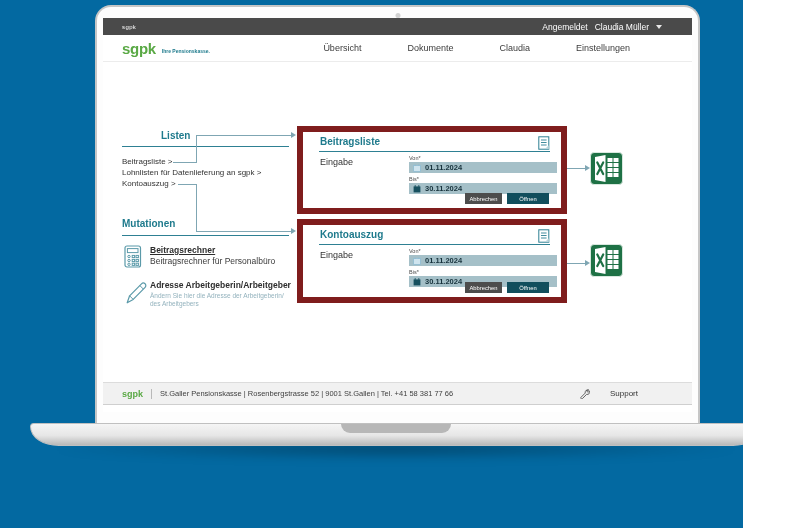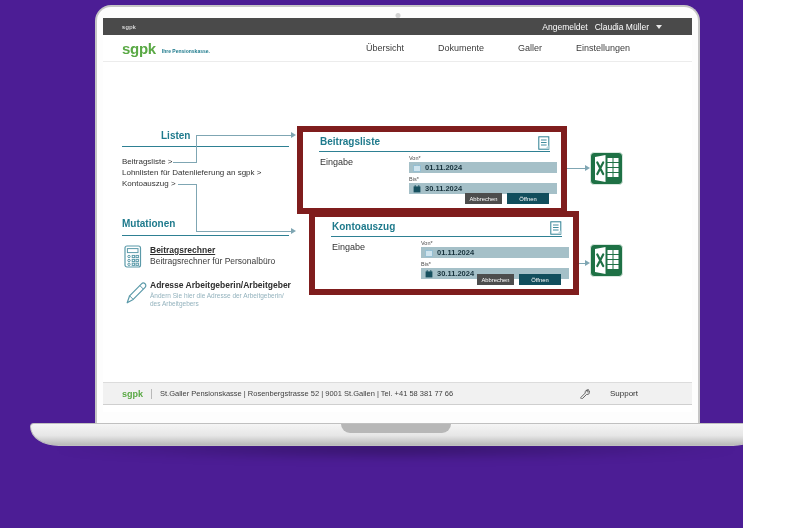--- a/index.html
+++ b/index.html
@@ -1,18 +1,18 @@
 <!DOCTYPE html>
 <html><head>
 <meta charset="utf-8">
 <style>
   * { margin:0; padding:0; box-sizing:border-box; }
   html,body { background:#ffffff; }
   body { font-family:"Liberation Sans", sans-serif; }
-  .stage { position:relative; width:743px; height:528px; background:#4c1d95; overflow:hidden; }
+  .stage { position:relative; width:743px; height:528px; background:#0369a1; overflow:hidden; }
 
   
   .screen-shell { position:absolute; left:95px; top:5px; width:605px; height:418px;
     background:#fdfdfd; border:2px solid #c6c6c6; border-bottom:none;
     border-radius:16px 16px 0 0; }
   .camera-dot { position:absolute; left:50%; top:6px; transform:translateX(-50%);
     width:5px; height:5px; border-radius:50%; background:#d2d2d2; }
   .base-shadow { position:absolute; left:55px; top:438px; width:682px; height:22px;
     background:radial-gradient(ellipse at center, rgba(0,0,0,0.30), rgba(0,0,0,0) 72%);
     filter:blur(4px); }
@@ -32,21 +32,21 @@
   .topbar-brand { margin-left:19px; font-size:6px; letter-spacing:0.4px; }
   .topbar-user { margin-left:auto; margin-right:30px; display:flex; align-items:center;
     gap:7px; font-size:8.5px; }
   .chev { width:0; height:0; border-left:3.5px solid transparent; border-right:3.5px solid transparent;
     border-top:4px solid #e8e8e8; margin-top:1px; }
 
   .navbar { position:absolute; left:0; top:17px; width:100%; height:27px; background:#fff;
     border-bottom:1px solid #ececec; display:flex; align-items:center; }
   .logo-word { margin-left:19px; font-size:15px; font-weight:bold; color:#5aa945; letter-spacing:-0.3px; }
   .logo-tagline { margin-left:6px; margin-top:5px; font-size:5px; font-weight:bold; color:#1e7a8c; }
-  .nav-items { margin-left:auto; margin-right:62px; display:flex; gap:34px; }
+  .nav-items { margin-left:auto; margin-right:62px; display:flex; gap:46px; }
   .nav-item { font-size:9px; color:#3c3c3c; cursor:pointer; }
 
   .client-header { position:absolute; left:19px; top:50px; width:533px; height:38px;
     border-bottom:1.5px solid #17505f; }
   .building-icon { position:absolute; left:230px; bottom:4px; }
   .client-title { position:absolute; left:257px; bottom:5px; font-size:10.5px; font-weight:bold; color:#17505f; }
   .client-address { position:absolute; right:0; bottom:5px; font-size:10px; color:#2e2e2e; }
 
   .side-heading { position:absolute; left:19px; font-size:10px; font-weight:bold; color:#1e7a8c; }
   .side-underline { position:absolute; left:19px; width:167px; height:1px; background:#2e8093; }
@@ -54,21 +54,21 @@
   .side-links div { cursor:pointer; }
 
   .mut-icon { position:absolute; left:21px; }
   .mut-title { position:absolute; left:47px; font-size:8.5px; font-weight:bold; color:#2e2e2e; cursor:pointer; }
   .mut-sub { position:absolute; left:47px; font-size:8.5px; color:#3a3a3a; }
   .mut-sub-light { position:absolute; left:47px; font-size:6.5px; color:#93b2bd; line-height:8px; }
 
   
   .panel { position:absolute; left:194px; width:270px; background:#fff; border:6px solid #7f1d1d; }
   .panel-1 { top:108px; height:88px; }
-  .panel-2 { top:193px; height:84px;margin-left:12px; }
+  .panel-2 { top:201px; height:84px; }
   .panel-title { position:absolute; left:17px; top:4px; font-size:10px; font-weight:bold; color:#1e7a8c; }
   .panel-doc { position:absolute; right:11px; top:4px; }
   .panel-sep { position:absolute; left:16px; right:11px; top:19px; height:1px; background:#2e8093; }
   .panel-eingabe { position:absolute; left:17px; top:25px; font-size:9px; color:#333; }
   .panel-form { position:absolute; left:106px; top:23px; width:148px; }
   .field-label { font-size:5.5px; color:#4a4a4a; margin-bottom:1px; }
   .date-input { height:11px; background:#a5c0c8; display:flex; align-items:center; gap:4px;
     padding-left:4px; font-size:7.5px; font-weight:bold; color:#17323c; margin-bottom:3px; cursor:text; }
   .panel-buttons { position:absolute; right:12px; bottom:4px; display:flex; gap:5px; }
   .btn { height:11px; border:none; color:#fff; font-size:5.8px; font-family:inherit;
@@ -115,21 +115,21 @@
         <span class="chev"></span>
       </div>
     </div>
 
     <div class="navbar">
       <span class="logo-word">sgpk</span>
       <span class="logo-tagline">Ihre Pensionskasse.</span>
       <div class="nav-items">
         <span class="nav-item">Übersicht</span>
         <span class="nav-item">Dokumente</span>
-        <span class="nav-item">Galler</span>
+        <span class="nav-item">Claudia</span>
         <span class="nav-item">Einstellungen</span>
       </div>
     </div>
 
 
     <div class="side-heading" style="top:112px;padding-left:39px;">Listen</div>
     <div class="side-underline" style="top:128px;"></div>
     <div class="side-links">
       <div>Beitragsliste &gt;</div>
       <div>Lohnlisten für Datenlieferung an sgpk &gt;</div>

